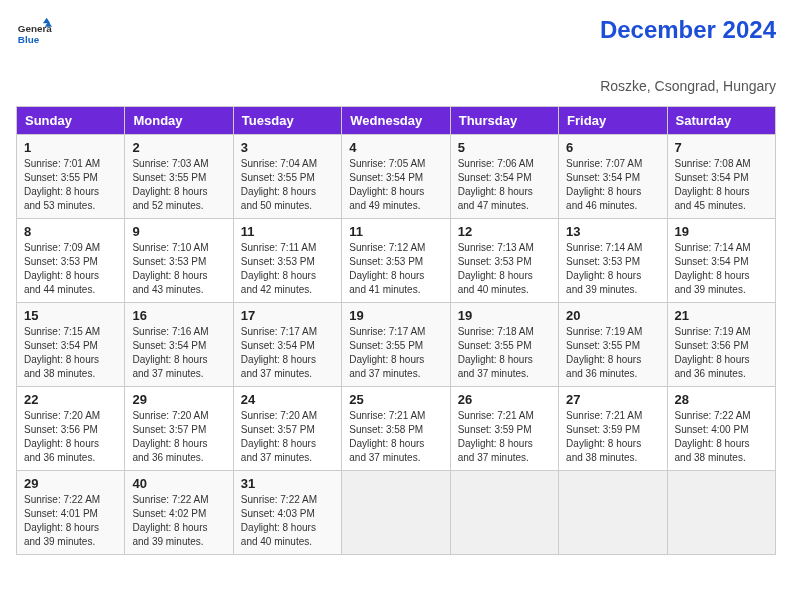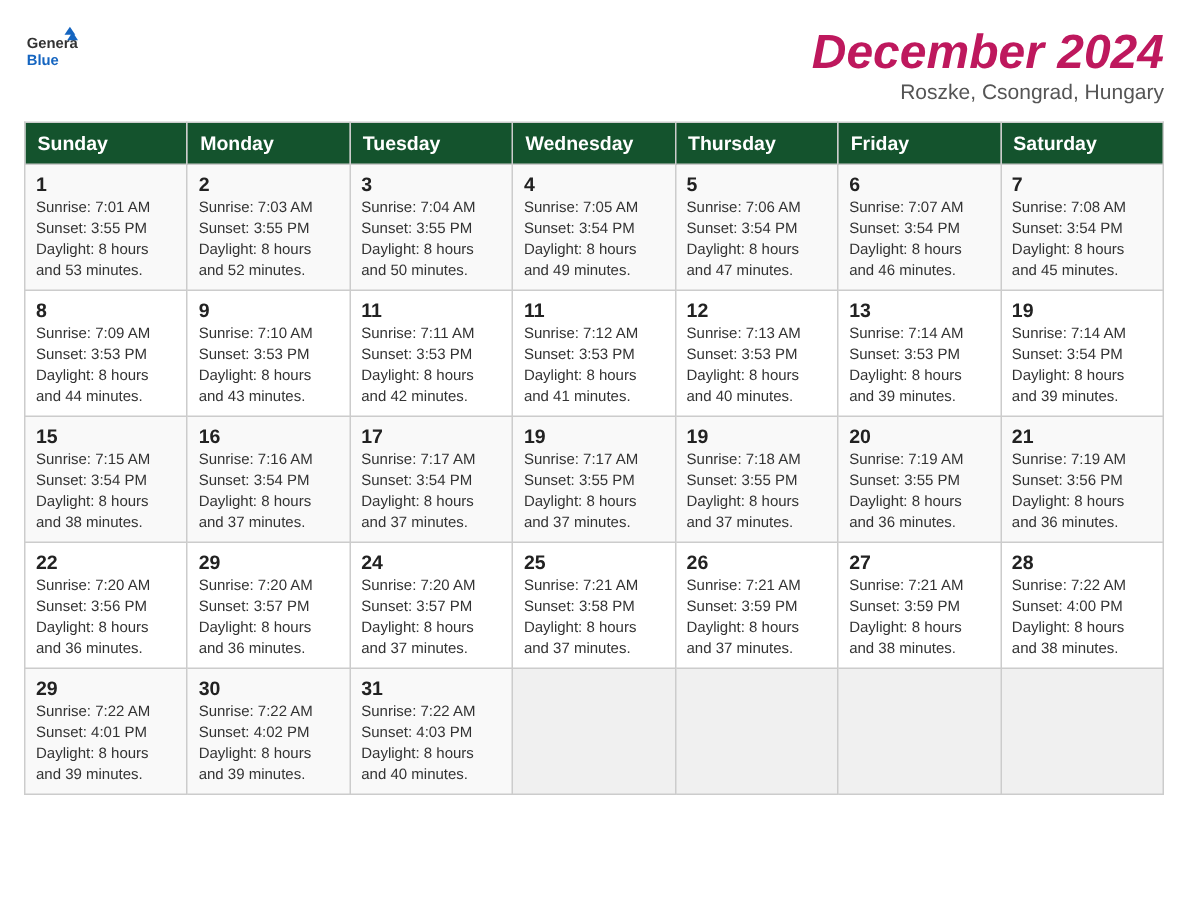--- a/index.html
+++ b/index.html
@@ -22,35 +22,35 @@
       gap: 4px;
     }
     .logo-icon {
       width: 36px;
       height: 36px;
     }
     .title-block {
       text-align: right;
     }
     .month-title {
-      font-size: 32px;
+      font-size: 24px;
       font-weight: bold;
-      color: #be185d;
-      font-style: italic;
+      color: #1d4ed8;
     }
     .location {
       font-size: 14px;
       color: #555;
+      margin-top: 34px;
     }
     .calendar {
       width: 100%;
       border-collapse: collapse;
     }
     .calendar th {
-      background: #14532d;
+      background: #6d28d9;
       color: #fff;
       text-align: left;
       padding: 6px 8px;
       font-size: 13px;
       font-weight: bold;
       border: 1px solid #ccc;
     }
     .calendar td {
       vertical-align: top;
       padding: 5px 7px;
@@ -231,21 +231,21 @@
           <span class="day-number">28</span>
           <span class="cell-text">Sunrise: 7:22 AM<br>Sunset: 4:00 PM<br>Daylight: 8 hours and 38 minutes.</span>
         </td>
       </tr>
       <tr>
         <td>
           <span class="day-number">29</span>
           <span class="cell-text">Sunrise: 7:22 AM<br>Sunset: 4:01 PM<br>Daylight: 8 hours and 39 minutes.</span>
         </td>
         <td>
-          <span class="day-number">30</span>
+          <span class="day-number">40</span>
           <span class="cell-text">Sunrise: 7:22 AM<br>Sunset: 4:02 PM<br>Daylight: 8 hours and 39 minutes.</span>
         </td>
         <td>
           <span class="day-number">31</span>
           <span class="cell-text">Sunrise: 7:22 AM<br>Sunset: 4:03 PM<br>Daylight: 8 hours and 40 minutes.</span>
         </td>
         <td class="empty-cell"></td>
         <td class="empty-cell"></td>
         <td class="empty-cell"></td>
         <td class="empty-cell"></td>

